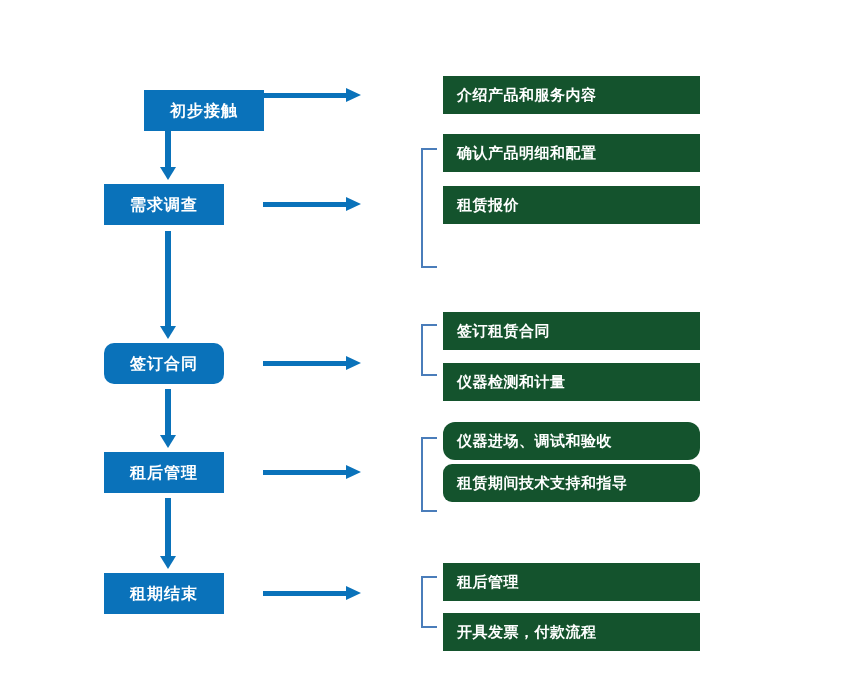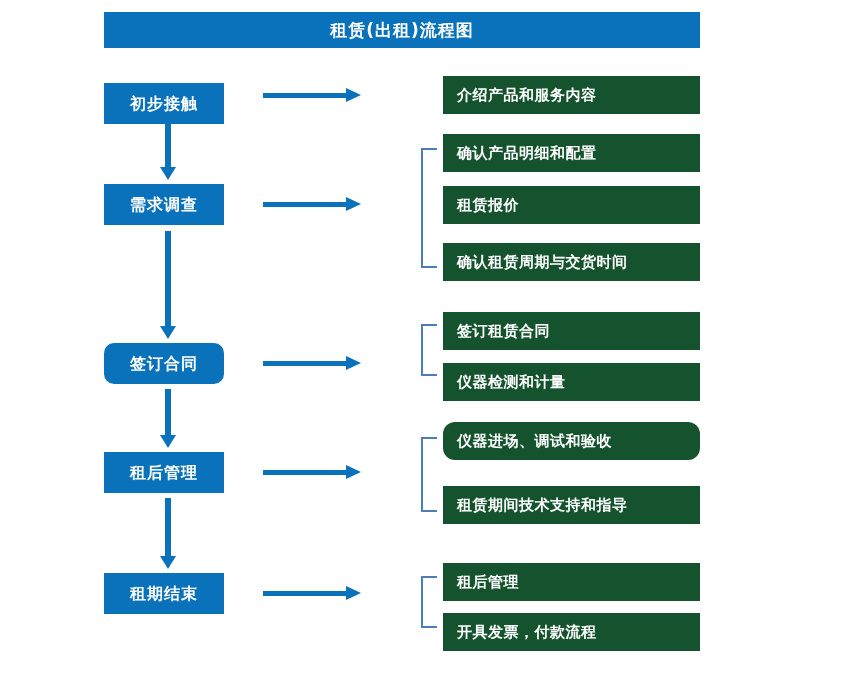--- a/index.html
+++ b/index.html
@@ -130,23 +130,22 @@
     border-top: 2px solid #4a7dba;
     border-bottom: 2px solid #4a7dba;
     box-sizing: border-box;
   }
 </style>
 </head>
 <body>
 
 <div id="canvas">
 
-  <div class="title-bar">租赁(出租)流程图</div>
-
-  <div class="stage-box" style="top:83px;">初步接触</div>
+
+  <div class="stage-box" style="top:90px;margin-left:40px;">初步接触</div>
   <div class="stage-box" style="top:184px;">需求调查</div>
   <div class="stage-box" style="top:343px;border-radius:10px;">签订合同</div>
   <div class="stage-box" style="top:452px;">租后管理</div>
   <div class="stage-box" style="top:573px;">租期结束</div>
 
   <div class="v-arrow" style="top:118px;height:62px;">
     <div class="shaft" style="height:49px;"></div>
     <div class="head" style="top:49px;"></div>
   </div>
   <div class="v-arrow" style="top:231px;height:108px;">
@@ -184,21 +183,20 @@
   </div>
 
   <div class="bracket" style="top:148px;height:120px;"></div>
   <div class="bracket" style="top:324px;height:52px;"></div>
   <div class="bracket" style="top:437px;height:75px;"></div>
   <div class="bracket" style="top:576px;height:52px;"></div>
 
   <div class="detail-box" style="top:76px;">介绍产品和服务内容</div>
   <div class="detail-box" style="top:134px;">确认产品明细和配置</div>
   <div class="detail-box" style="top:186px;text-align:right;">租赁报价</div>
-  <div class="detail-box" style="top:243px;">确认租赁周期与交货时间</div>
   <div class="detail-box" style="top:312px;">签订租赁合同</div>
   <div class="detail-box" style="top:363px;">仪器检测和计量</div>
   <div class="detail-box" style="top:422px;border-radius:12px;">仪器进场、调试和验收</div>
-  <div class="detail-box" style="top:486px;">租赁期间技术支持和指导</div>
+  <div class="detail-box" style="top:464px;border-radius:9px;">租赁期间技术支持和指导</div>
   <div class="detail-box" style="top:563px;">租后管理</div>
   <div class="detail-box" style="top:613px;">开具发票，付款流程</div>
 
 </div>
 
 </body></html>

